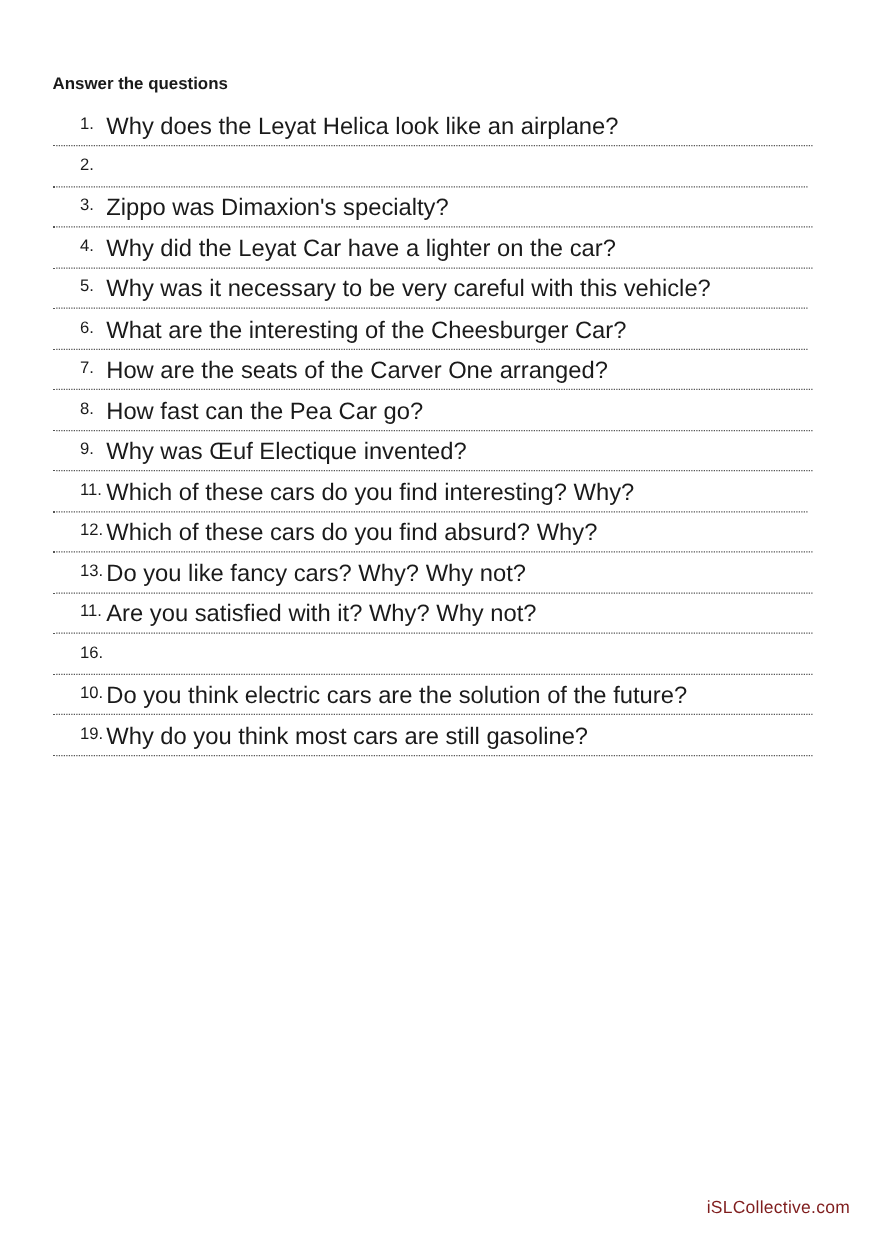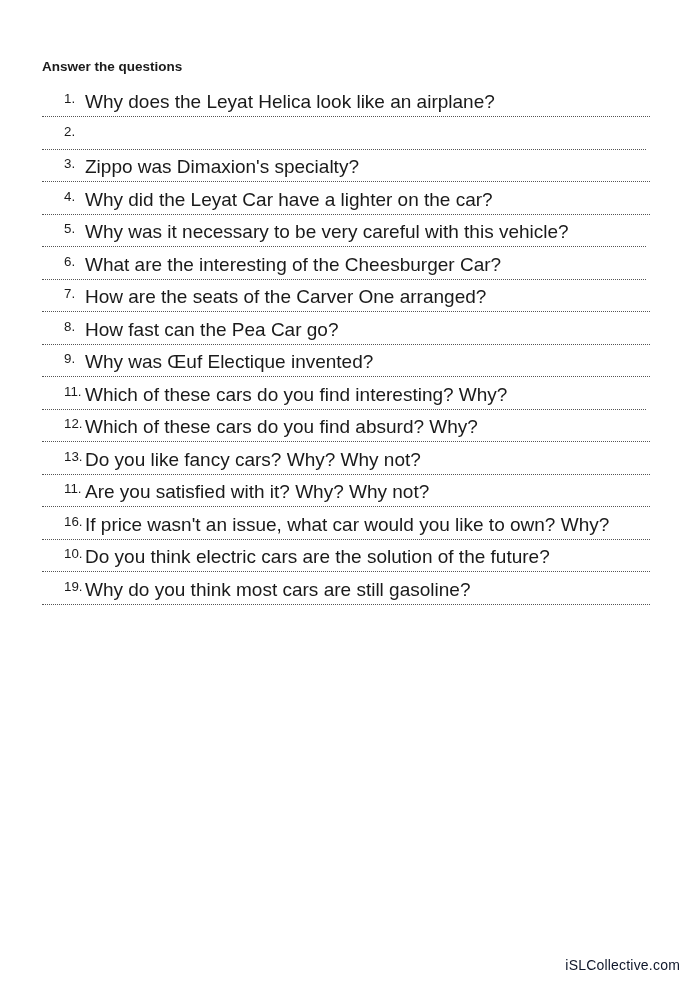--- a/index.html
+++ b/index.html
@@ -62,21 +62,21 @@
       border-bottom: 1px dotted #555555;
     }
     .answer-line.short {
       width: 604px;
     }
     .watermark {
       position: absolute;
       right: 20px;
       top: 957px;
       font-size: 14px;
-      color: #0f172a;
+      color: #7f1d1d;
       letter-spacing: 0.2px;
     }
   </style>
 </head>
 <body>
 
 <div class="page-title">Answer the questions</div>
 
 <ol class="question-list">
   <li class="question-item">
@@ -138,21 +138,20 @@
     <span class="q-text">Do you like fancy cars? Why? Why not?</span>
     <div class="answer-line"></div>
   </li>
   <li class="question-item">
     <span class="q-num two-digit">11.</span>
     <span class="q-text">Are you satisfied with it? Why? Why not?</span>
     <div class="answer-line"></div>
   </li>
   <li class="question-item">
     <span class="q-num two-digit">16.</span>
-    <span class="q-text">If price wasn't an issue, what car would you like to own? Why?</span>
     <div class="answer-line"></div>
   </li>
   <li class="question-item">
     <span class="q-num two-digit">10.</span>
     <span class="q-text">Do you think electric cars are the solution of the future?</span>
     <div class="answer-line"></div>
   </li>
   <li class="question-item">
     <span class="q-num two-digit">19.</span>
     <span class="q-text">Why do you think most cars are still gasoline?</span>

